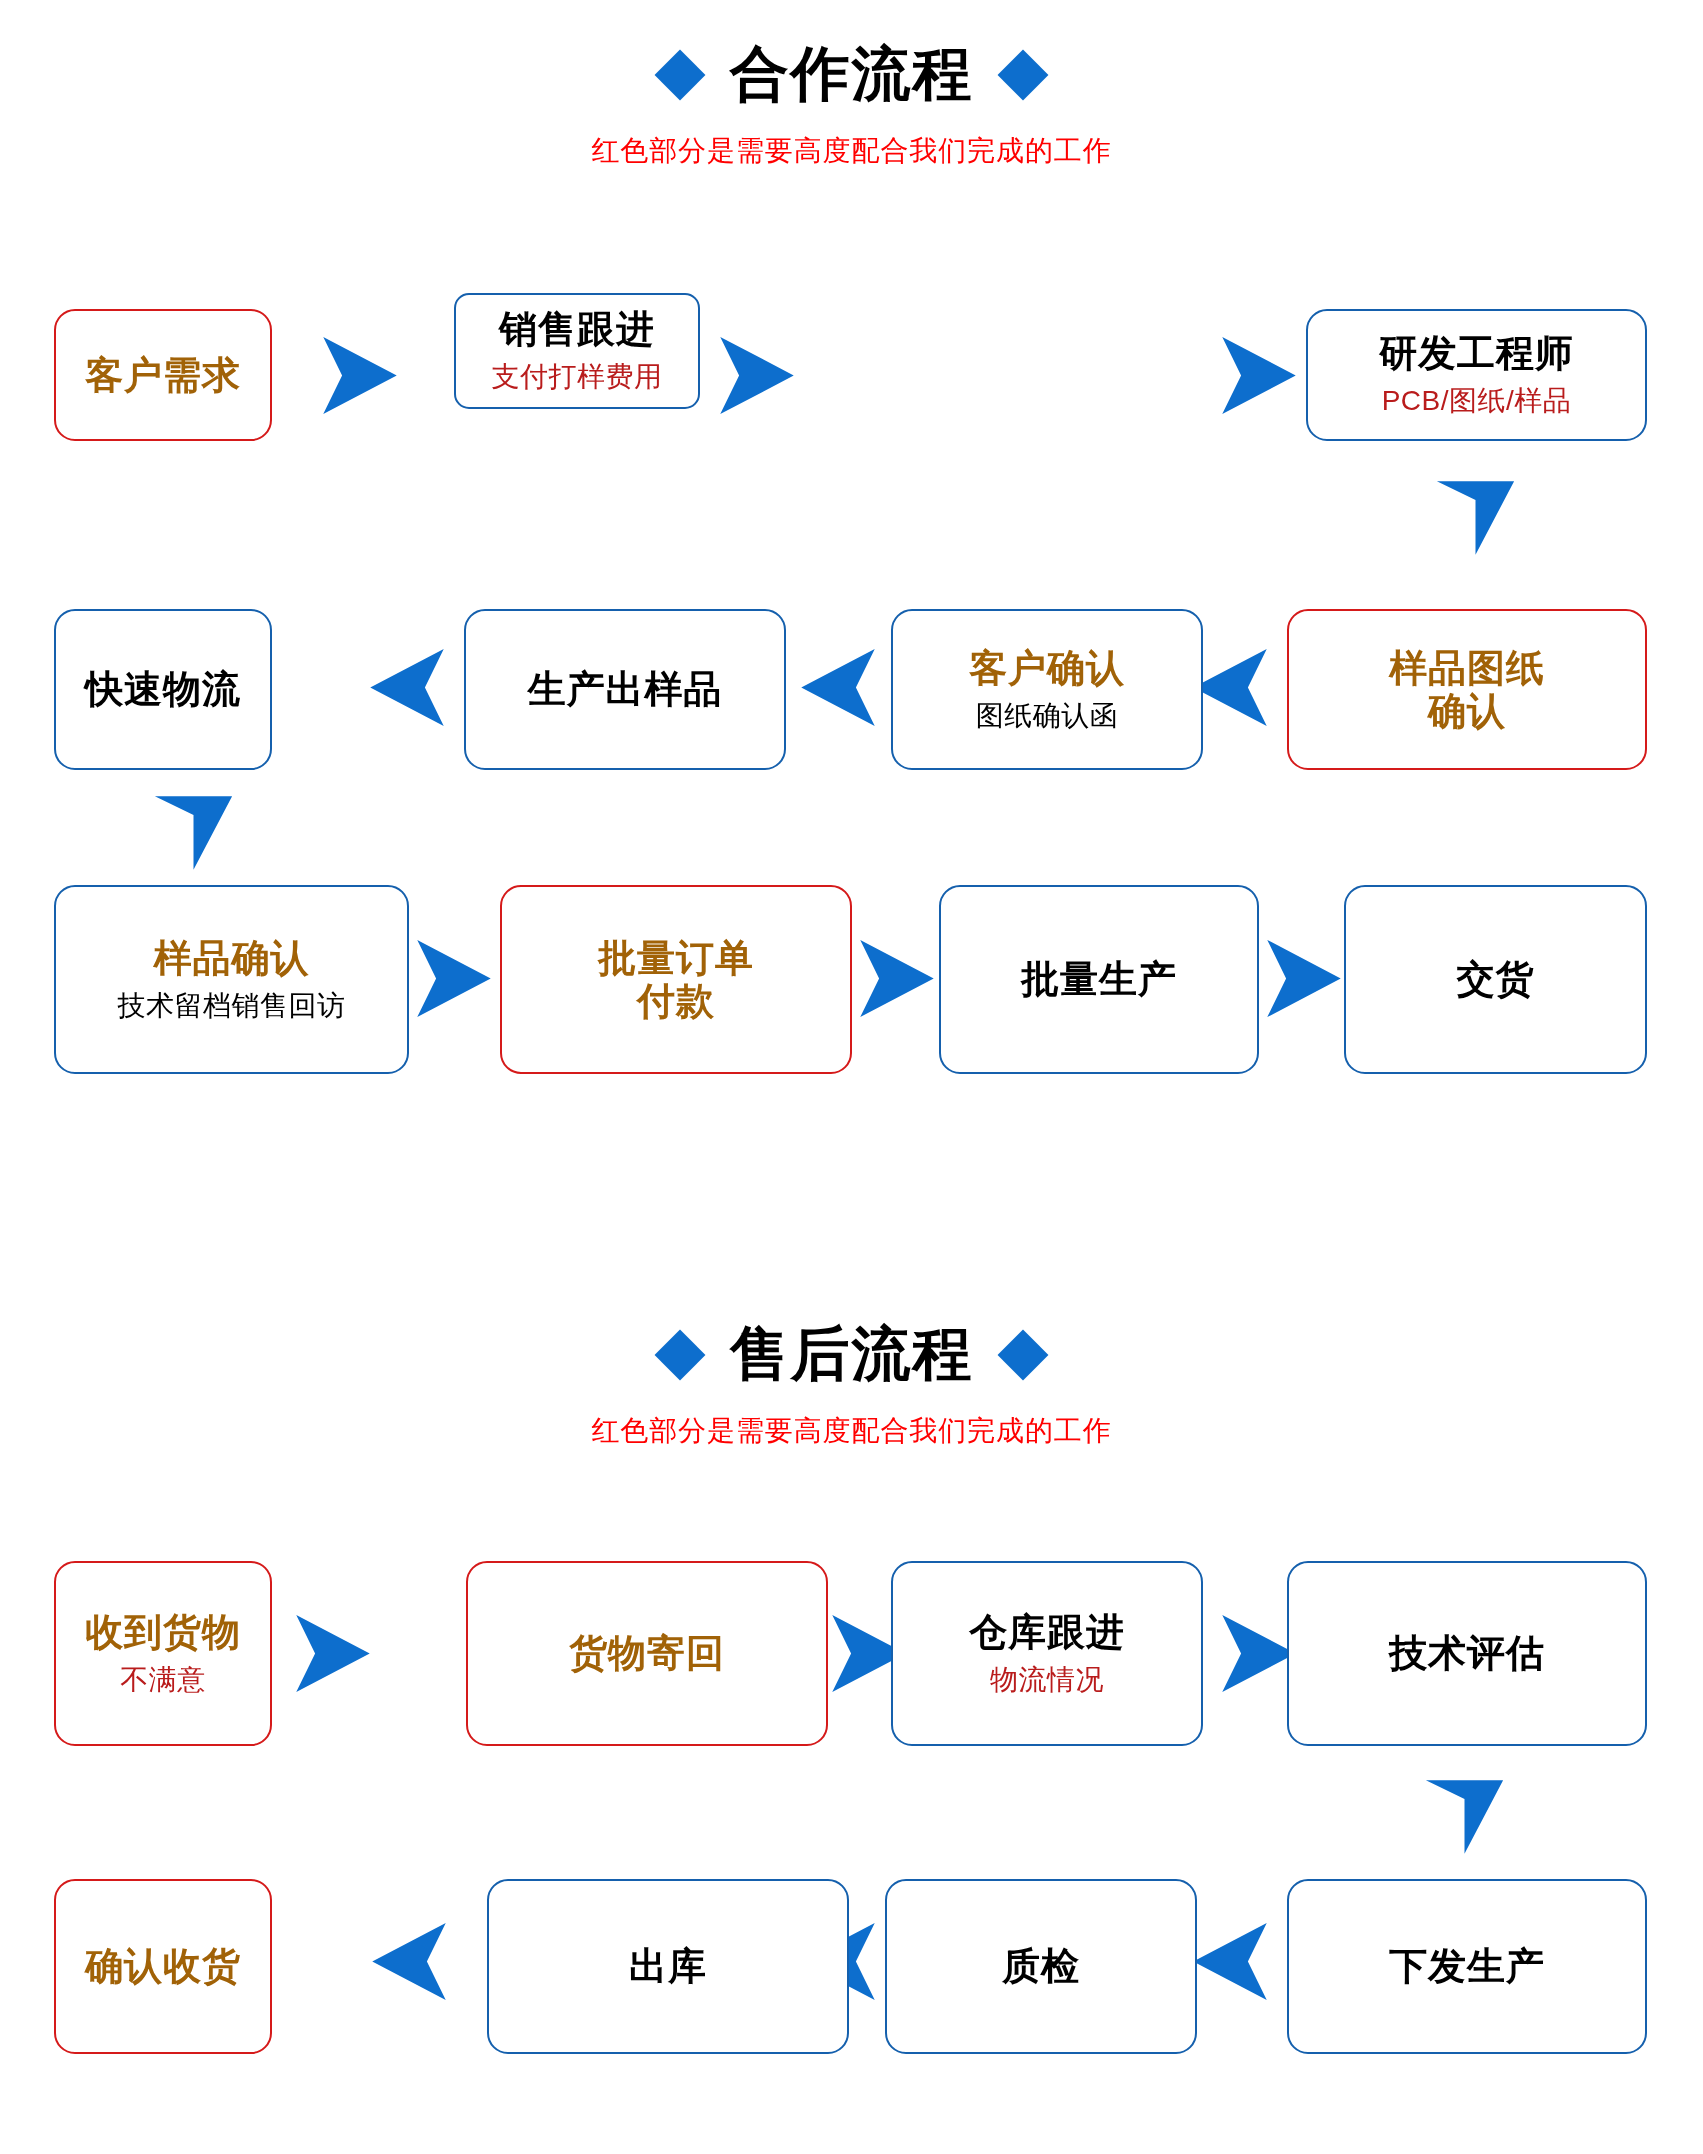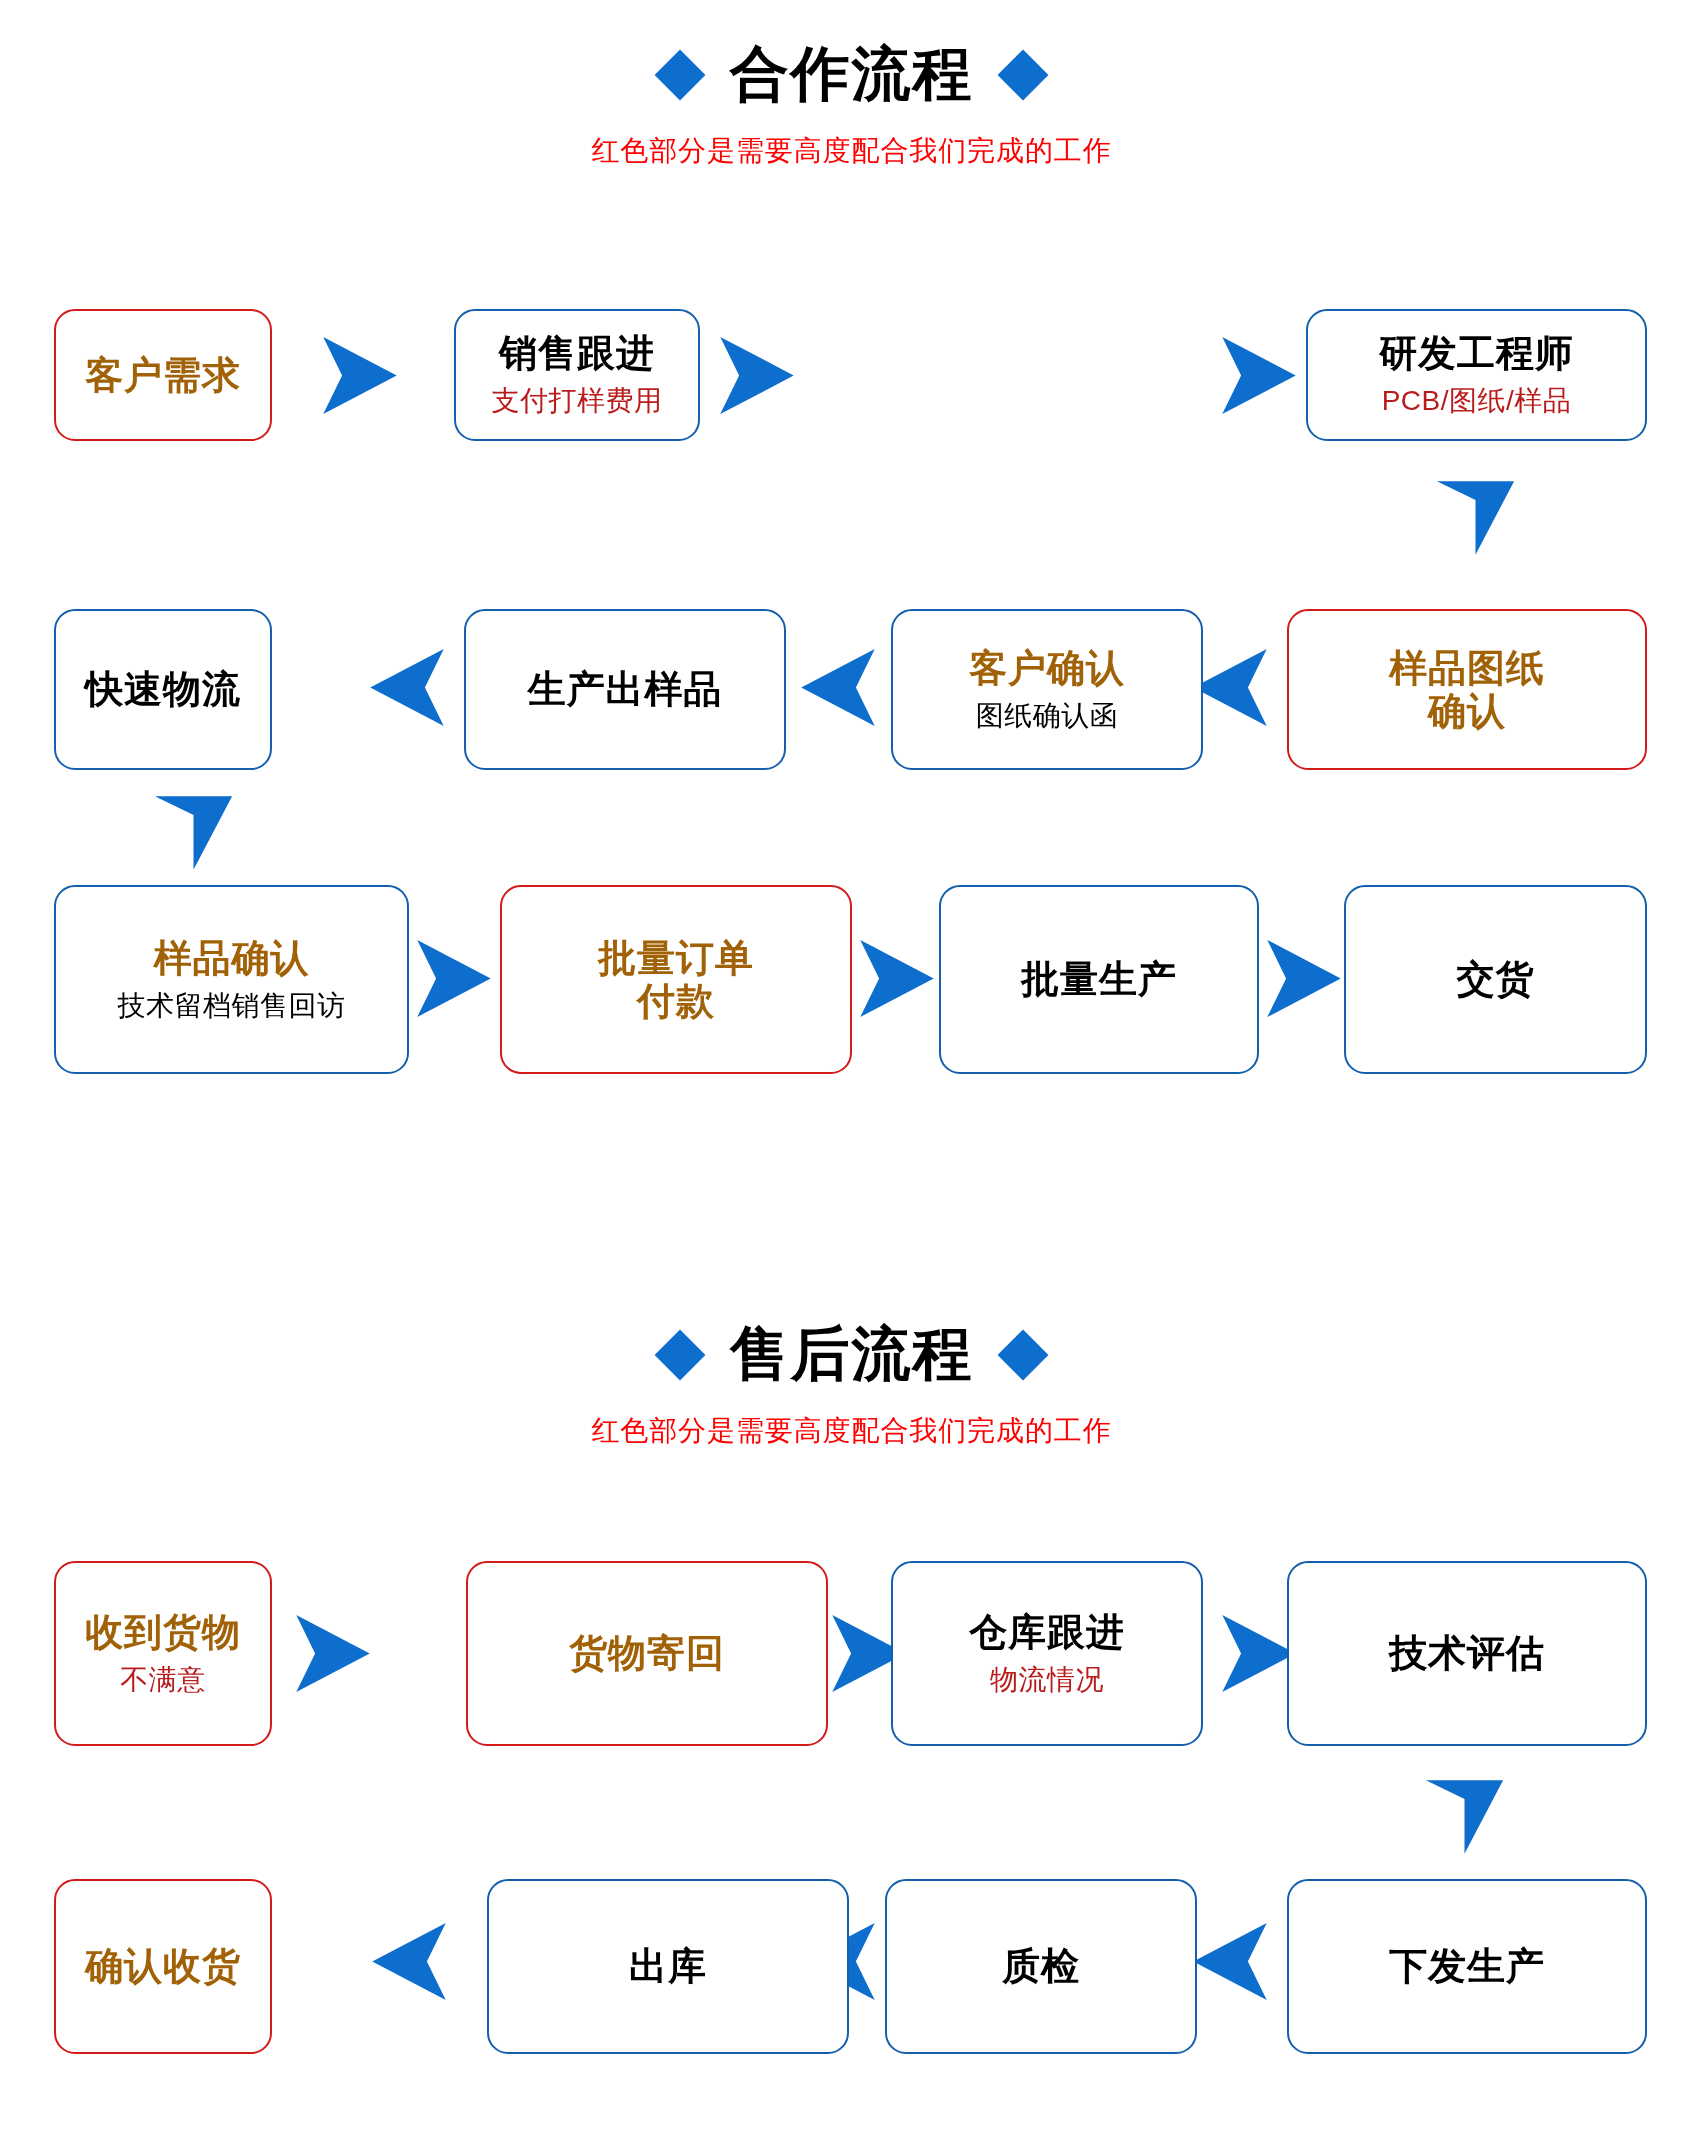--- a/index.html
+++ b/index.html
@@ -106,21 +106,21 @@
   <div class="box red" style="left:54px; top:309px; width:218px; height:132px;">
     <div class="title red-text">客户需求</div>
   </div>
 
   <div class="arrow" style="left:360px; top:376px;">
     <svg width="78" height="81" viewBox="0 0 82 86" style="position:absolute;left:-39px;top:-41px;">
       <path d="M2 2 L80 43 L2 84 L22 43 Z" fill="#0d6ecd"></path>
     </svg>
   </div>
 
-  <div class="box" style="left:454px; top:309px; width:246px; height:132px;">
+  <div class="box" style="left:454px; top:293px; width:246px; height:116px;border-radius:15px;">
     <div class="title">销售跟进</div>
     <div class="sub red-text">支付打样费用</div>
   </div>
 
   <div class="arrow" style="left:757px; top:376px;">
     <svg width="78" height="81" viewBox="0 0 82 86" style="position:absolute;left:-39px;top:-41px;">
       <path d="M2 2 L80 43 L2 84 L22 43 Z" fill="#0d6ecd"></path>
     </svg>
   </div>
 

